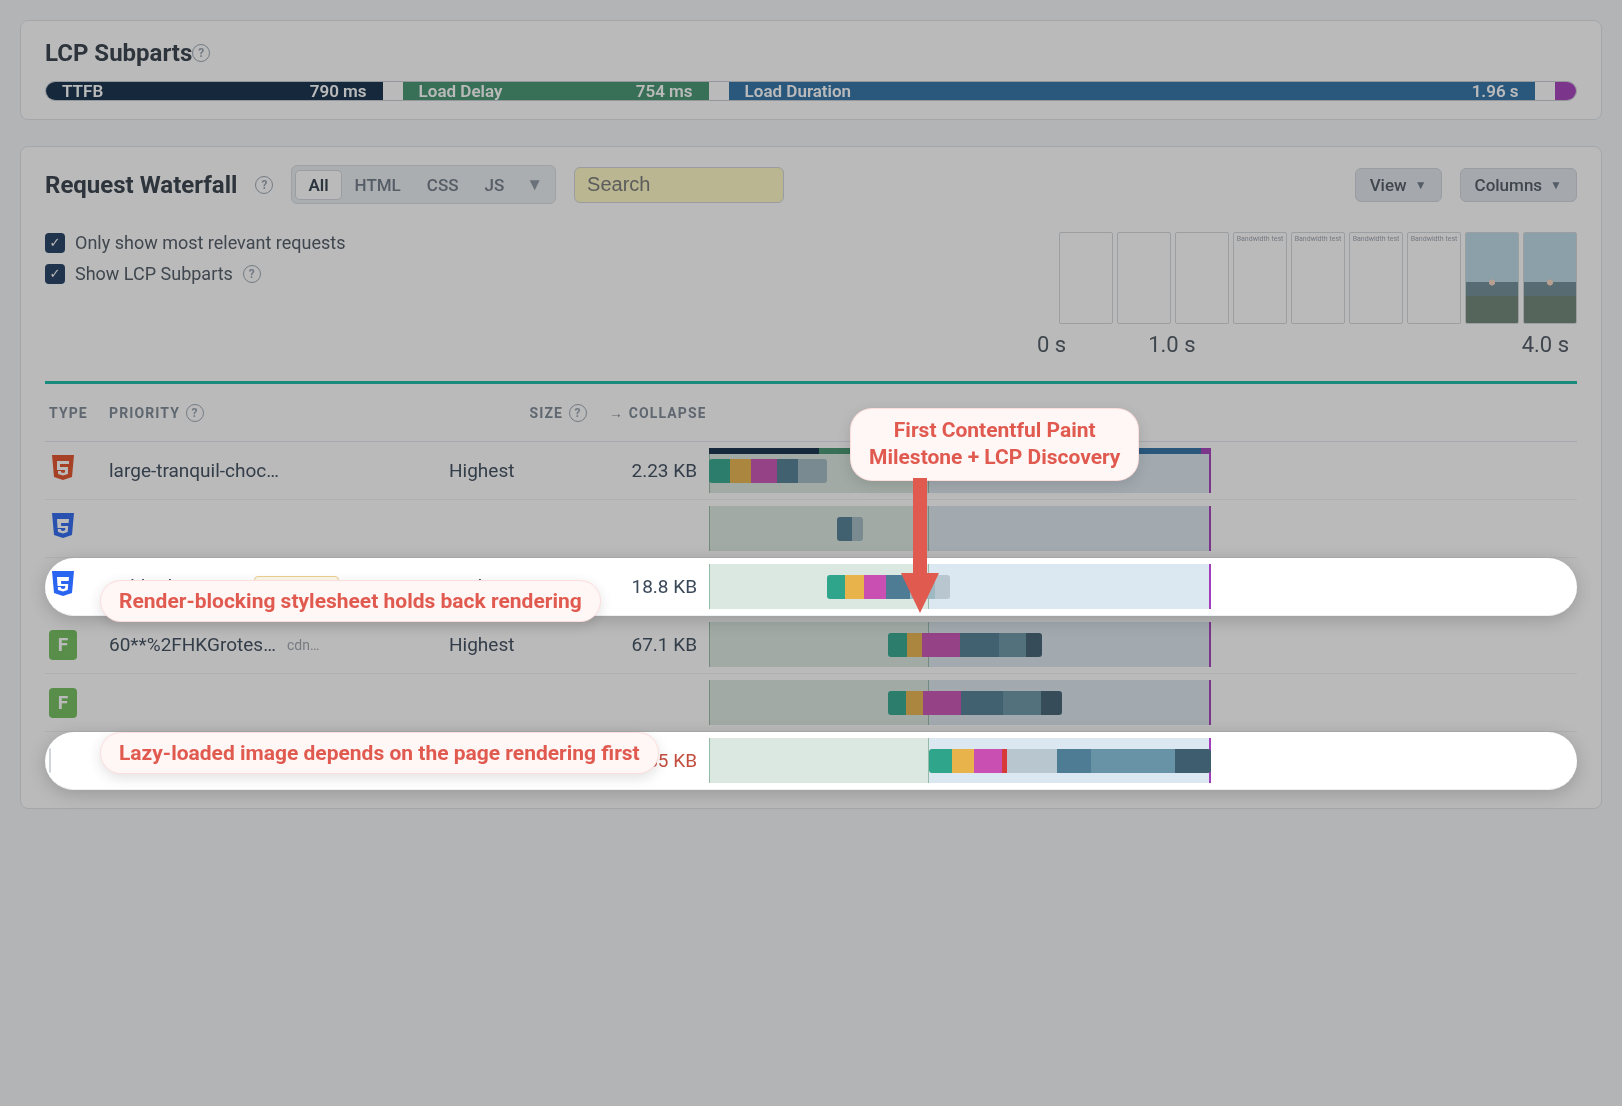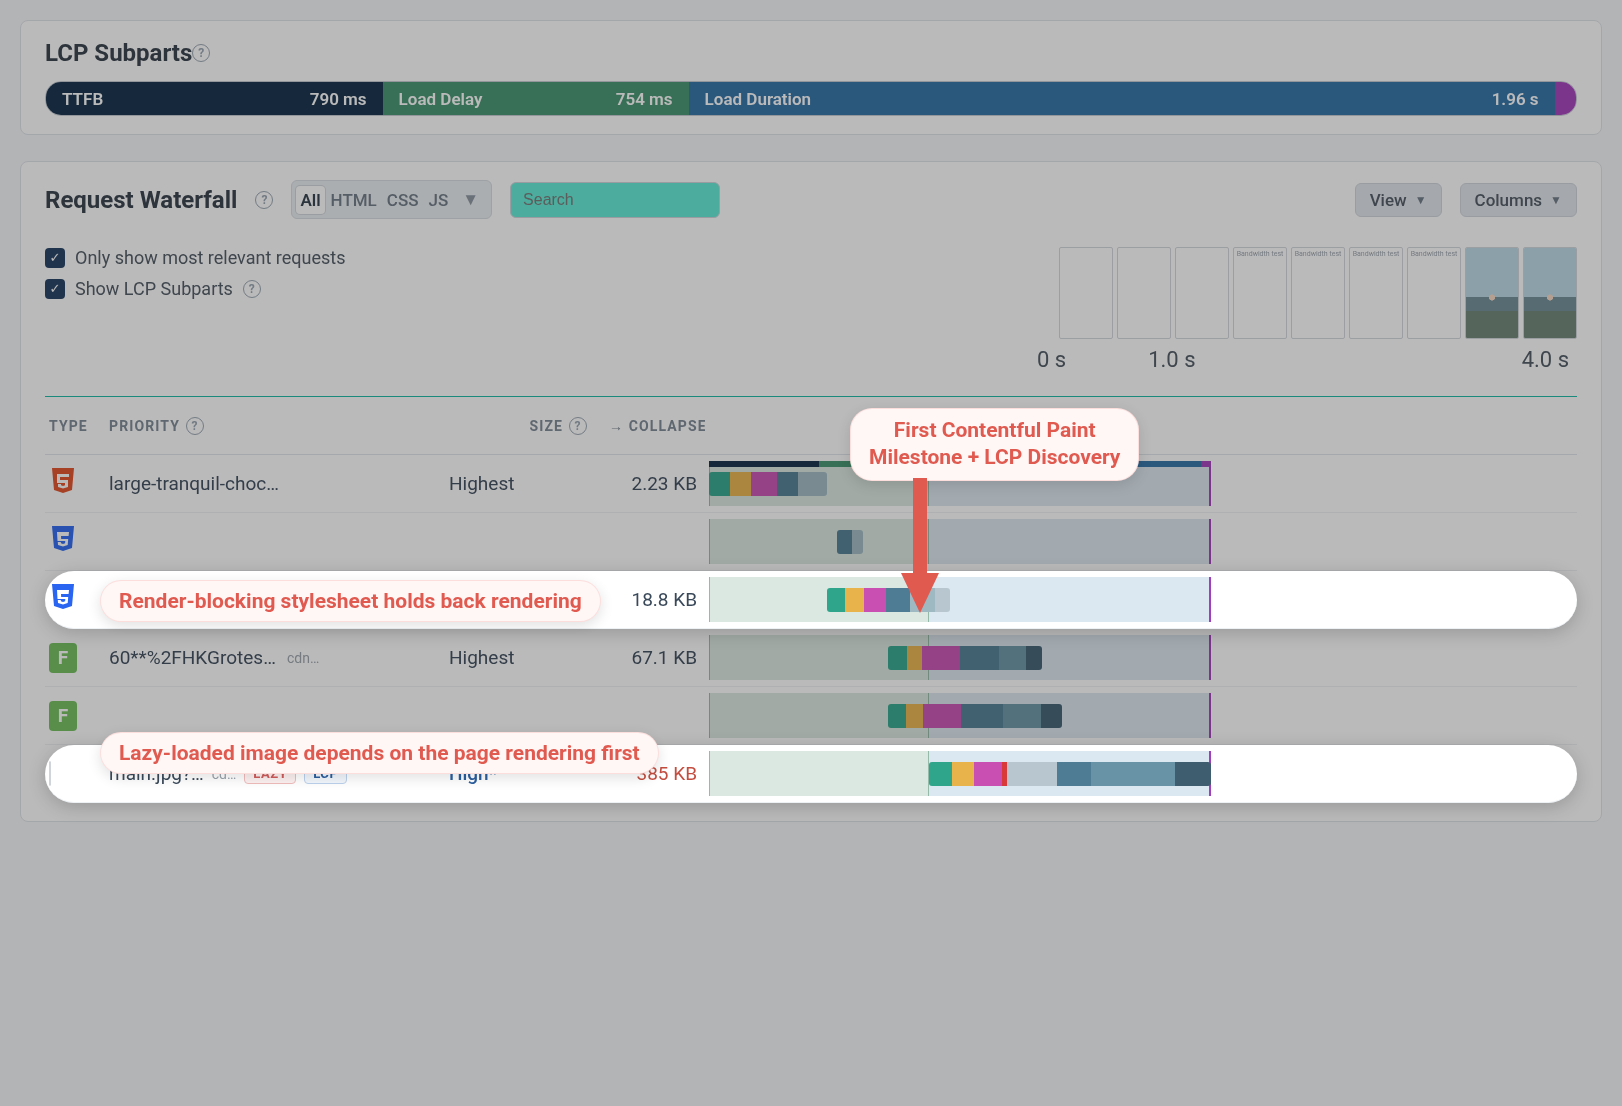--- a/index.html
+++ b/index.html
@@ -32,45 +32,45 @@
   .panel-title { font-size: 24px; font-weight: 700; color: #303a45; }
   .help {
     display: inline-flex; align-items: center; justify-content: center;
     width: 18px; height: 18px; border-radius: 50%;
     border: 1.5px solid #97a3b0; color: #97a3b0;
     font-size: 12px; font-weight: 700;
   }
 
   
   .subparts-bar {
-    display: flex; height: 35px; border-radius: 16px; overflow: hidden;
+    display: flex; height: 20px; border-radius: 16px; overflow: hidden;
     border: 1px solid #c6ccd3;
-    font-size: 17px; color: #fff; font-weight: 600;
+    font-size: 17px; color: #fff; font-weight: 600; gap: 20px;
   }
   .seg { display: flex; align-items: center; justify-content: space-between; padding: 0 16px; }
   .seg.ttfb { background: #0e2a46; width: 22%; }
   .seg.delay { background: #3f936c; width: 20%; }
   .seg.duration { background: #2c6fa6; flex: 1; }
   .seg.render { background: #a23dbb; width: 1.4%; padding:0; }
 
   
   .controls-row { display: flex; align-items: center; gap: 18px; flex-wrap: wrap; }
   .tabs {
     display: inline-flex; align-items: center; gap: 2px;
     background: #e9edf0; border: 1px solid #d6dbe0; border-radius: 6px;
     padding: 4px;
   }
   .tab {
-    padding: 4px 4px; border-radius: 4px; font-size: 17px; color: #6a7683; font-weight: 500;
+    padding: 4px 12px; border-radius: 4px; font-size: 17px; color: #6a7683; font-weight: 500;
   }
   .tab.active { background: #fff; color: #2d3a47; font-weight: 600; box-shadow: 0 0 0 1px #d0d5da; }
   .tab.caret { color: #8a94a0; padding: 4px 8px; }
   .search {
     border: 1px solid #cfd5db; border-radius: 6px; height: 36px; padding: 0 12px;
-    font-size: 16px; color: #6a7683; background: #5eead4; width: 210px;
+    font-size: 20px; color: #6a7683; background: #fef9c3; width: 210px;
   }
   .select-btn {
     display: inline-flex; align-items: center; gap: 8px;
     background: #e1e5ea; border: 1px solid #cfd5db; border-radius: 6px;
     padding: 6px 14px; font-size: 17px; color: #4a5560; font-weight: 500;
   }
   .select-btn .caret { font-size: 12px; color: #6a7683; }
 
   .options-block {
     margin-top: 28px; display: flex; gap: 20px; align-items: flex-start;
@@ -91,21 +91,21 @@
   .frame.has-scene .scene {
     position: absolute; inset: 0;
     background:
       radial-gradient(circle at 50% 55%, #f6d7c2 5%, transparent 6%),
       linear-gradient(#bcd9e6 0 55%, #6e8b97 55% 70%, #6b8275 70% 100%);
   }
   .frame-label { position: absolute; top: 2px; left: 0; right: 0; }
   .timeaxis { display: flex; gap: 82px; font-size: 22px; color: #4a5560; padding-right: 8px; }
 
   
-  .wtable { margin-top: 24px; border-top: 1px solid #14b8a6; position: relative; }
+  .wtable { margin-top: 24px; border-top: 3px solid #14b8a6; position: relative; }
   .thead, .trow {
     display: grid;
     grid-template-columns: 60px 340px 150px 110px 520px;
     align-items: center;
     min-height: 58px;
   }
   .thead {
     font-size: 14px; letter-spacing: .08em; color: #7a8592; font-weight: 700;
     border-bottom: 1px solid #e1e5ea;
   }

